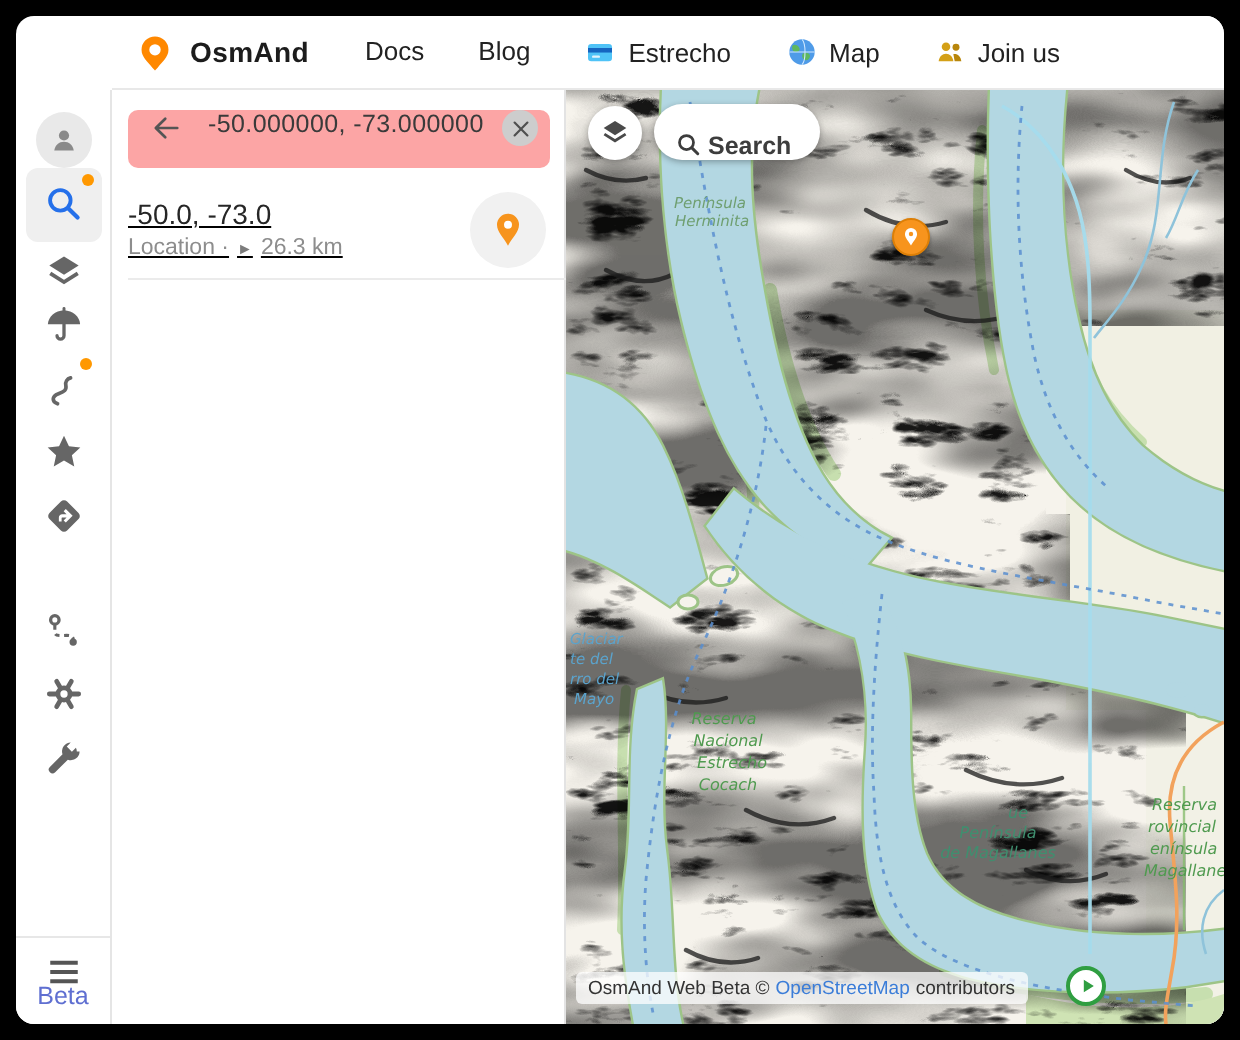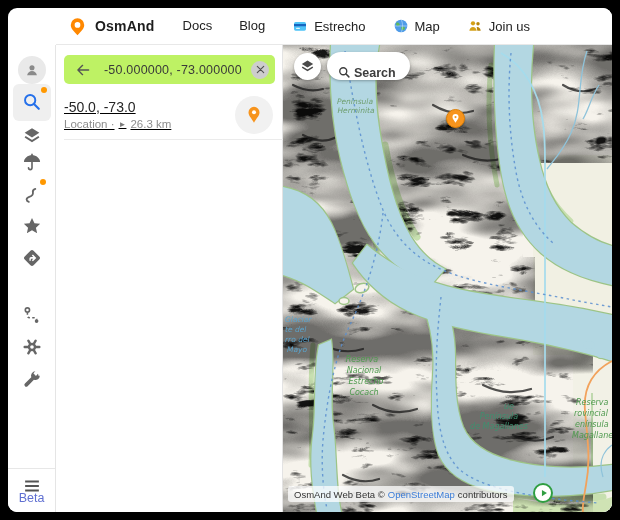--- a/index.html
+++ b/index.html
@@ -25,22 +25,22 @@
   .avatar-circle{width:28px;height:28px;border-radius:50%;background:#e9e9e9;
     display:flex;align-items:center;justify-content:center;}
   .sel-tile{position:absolute;left:5px;top:39px;width:38px;height:37px;background:#efefef;border-radius:6px;}
   .badge{position:absolute;width:6px;height:6px;border-radius:50%;background:#ff9800;}
   .side-divider{position:absolute;left:0;top:423px;width:47px;height:1px;background:#e7e7e7;}
   .menu-label{position:absolute;left:0;top:446px;width:47px;text-align:center;
     font-size:12.5px;color:#5f6fd1;cursor:pointer;}
   
   .panel{position:absolute;left:48px;top:0;width:227px;height:467px;background:#fff;
     border-right:1px solid #e3e3e3;box-sizing:border-box;}
-  .searchbox{position:absolute;left:8px;top:10px;width:211px;height:29px;background:#bef264;
-    border-radius:5px;display:flex;align-items:center;box-sizing:border-box;padding:0 6px 0 10px;}
+  .searchbox{position:absolute;left:8px;top:10px;width:211px;height:29px;background:#fca5a5;
+    border-radius:5px;display:flex;box-sizing:border-box;padding:0 6px 0 10px;}
   .searchbox .query{flex:1;font-size:12.5px;color:#3a3a3a;margin-left:12px;letter-spacing:.2px;
     white-space:nowrap;overflow:hidden;cursor:text;}
   .clear-btn{width:18px;height:18px;border-radius:50%;background:#cdcdcd;display:flex;
     align-items:center;justify-content:center;cursor:pointer;flex:0 0 auto;}
   .result-row{position:absolute;left:0;top:46px;width:227px;height:47px;display:flex;
     align-items:center;cursor:pointer;text-decoration:underline;}
   .result-texts{margin-left:8px;flex:1;min-width:0;}
   .result-title{font-size:14px;color:#262626;}
   .result-sub{font-size:11.5px;color:#8d8d8d;margin-top:3px;display:flex;align-items:center;gap:4px;}
   .tri{font-size:8px;color:#7c7c7c;}

